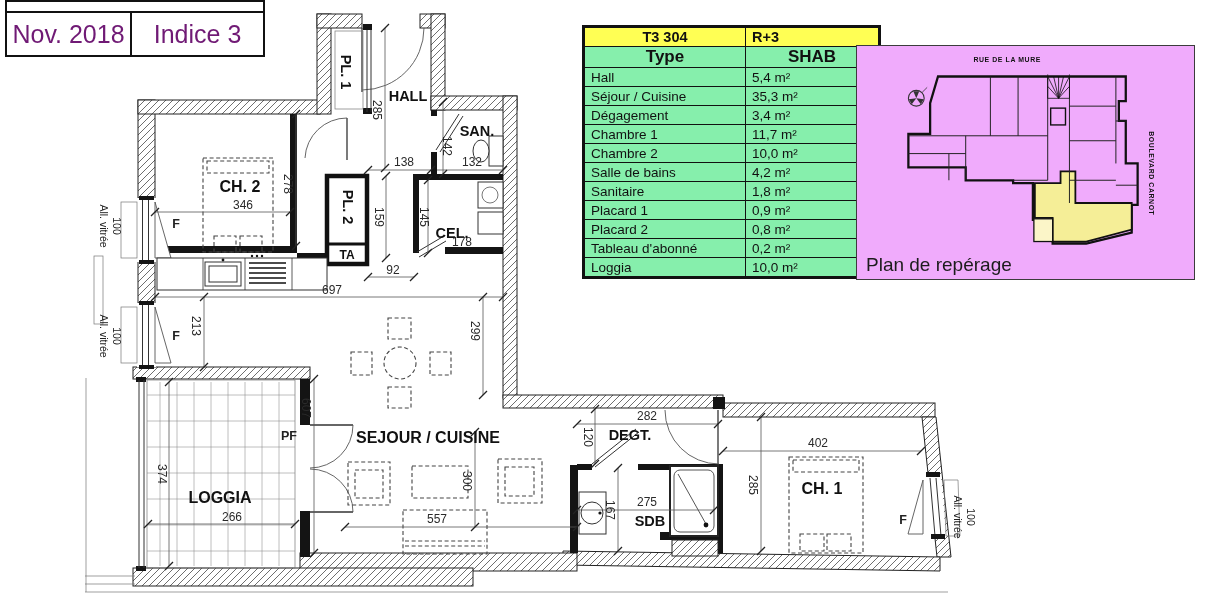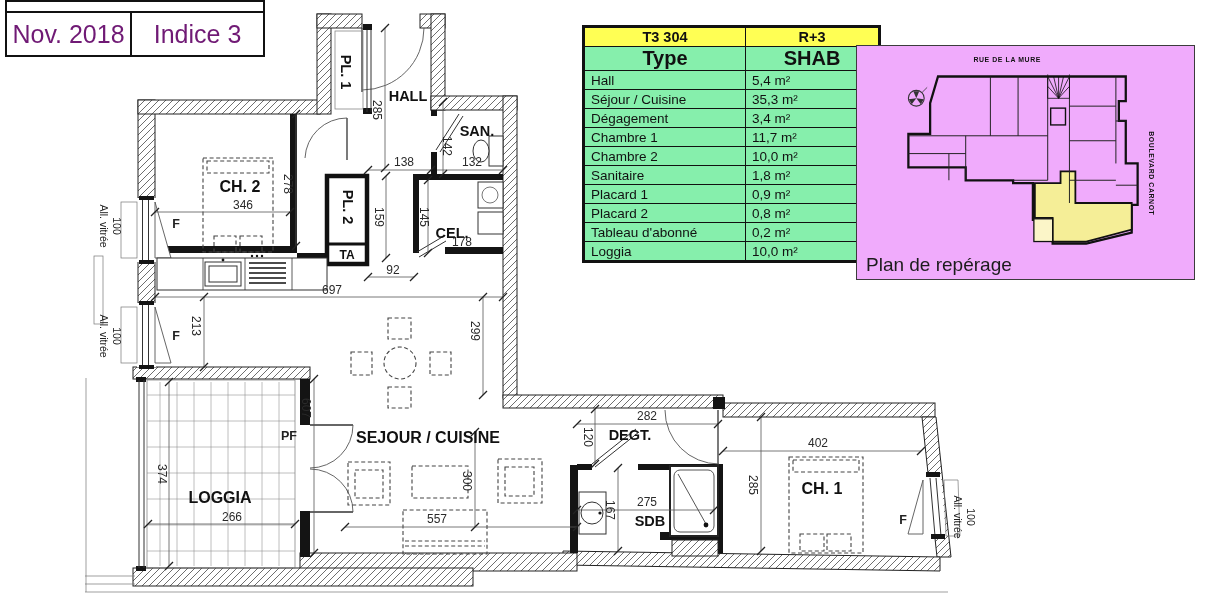--- a/index.html
+++ b/index.html
@@ -12,21 +12,21 @@
   .rev-cell{flex:0 0 123px;border-right:2px solid #111;display:flex;align-items:center;justify-content:center;
             font-size:25px;color:#701a75;}
   .rev-cell2{flex:1;border-right:none;}
   
   table.area{position:absolute;left:582px;top:25px;border-collapse:collapse;background:#86efac;
              border:3px solid #111;font-size:13.5px;color:#111;}
   table.area td{border:1.6px solid #111;height:18px;padding:0 6px;white-space:nowrap;}
   td.c1{width:148px;}
   td.c2{width:120px;text-align:left;padding-right:9px;}
   tr.hdr td{background:#FFFF54;font-weight:bold;text-align:center;font-size:14.5px;}
-  tr.sub td{font-weight:bold;text-align:center;font-size:20px;}
+  tr.sub td{font-weight:bold;text-align:center;font-size:17px;}
   tr.total td{font-weight:bold;border-top:2.6px solid #111;border-bottom:2.6px solid #111;}
   
   .locator{position:absolute;left:856px;top:45px;width:337px;height:233px;border:1.6px solid #3c3c3c;background:#f0abfc;}
   .loc-title{position:absolute;left:9px;bottom:3px;font-size:19px;color:#1c1c1c;}
   
   .wl{fill:url(#hp);stroke:#222;stroke-width:1;}
   .wb{fill:#141414;stroke:none;}
   .fix{fill:#fff;stroke:#333;stroke-width:1;}
   .fur{fill:none;stroke:#444;stroke-width:1.1;stroke-dasharray:4 2.6;}
   .arc{fill:none;stroke:#555;stroke-width:0.9;}
@@ -276,21 +276,21 @@
     <div class="rev-row">
       <div class="rev-cell">Nov. 2018</div>
       <div class="rev-cell rev-cell2">Indice 3</div>
     </div>
   </div>
 
   <table class="area">
     <tbody>
     <tr class="hdr">
       <td class="c1">T3 304</td>
-      <td class="c2" style="text-align:center">R+3</td>
+      <td class="c2" style="text-align:left">R+3</td>
     </tr>
     <tr class="sub">
       <td class="c1">Type</td>
       <td class="c2" style="text-align:center">SHAB</td>
     </tr>
     <tr>
           <td class="c1">Hall</td>
           <td class="c2">5,4 m²</td>
         </tr>
     <tr>
@@ -301,20 +301,24 @@
           <td class="c1">Dégagement</td>
           <td class="c2">3,4 m²</td>
         </tr>
     <tr>
           <td class="c1">Chambre 1</td>
           <td class="c2">11,7 m²</td>
         </tr>
     <tr>
           <td class="c1">Chambre 2</td>
           <td class="c2">10,0 m²</td>
+        </tr>
+    <tr>
+          <td class="c1">Salle de bains</td>
+          <td class="c2">4,2 m²</td>
         </tr>
     <tr>
           <td class="c1">Sanitaire</td>
           <td class="c2">1,8 m²</td>
         </tr>
     <tr>
           <td class="c1">Placard 1</td>
           <td class="c2">0,9 m²</td>
         </tr>
     <tr>

